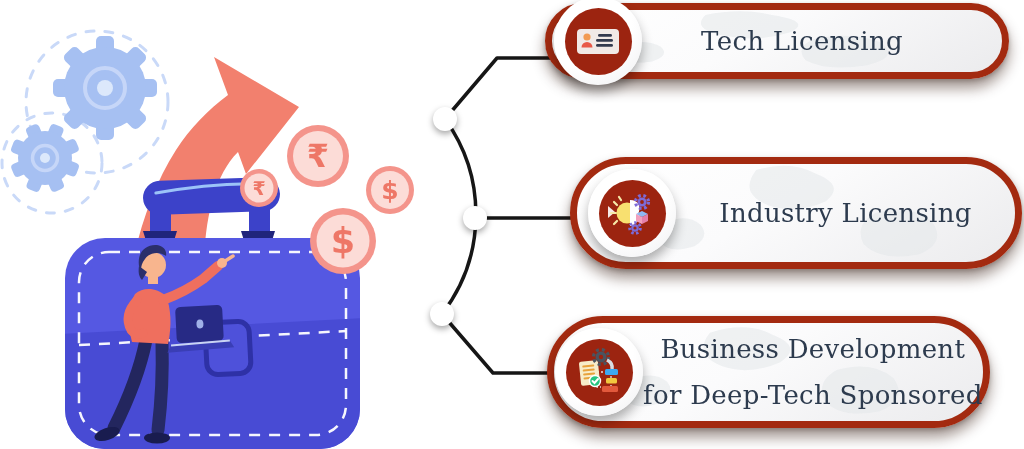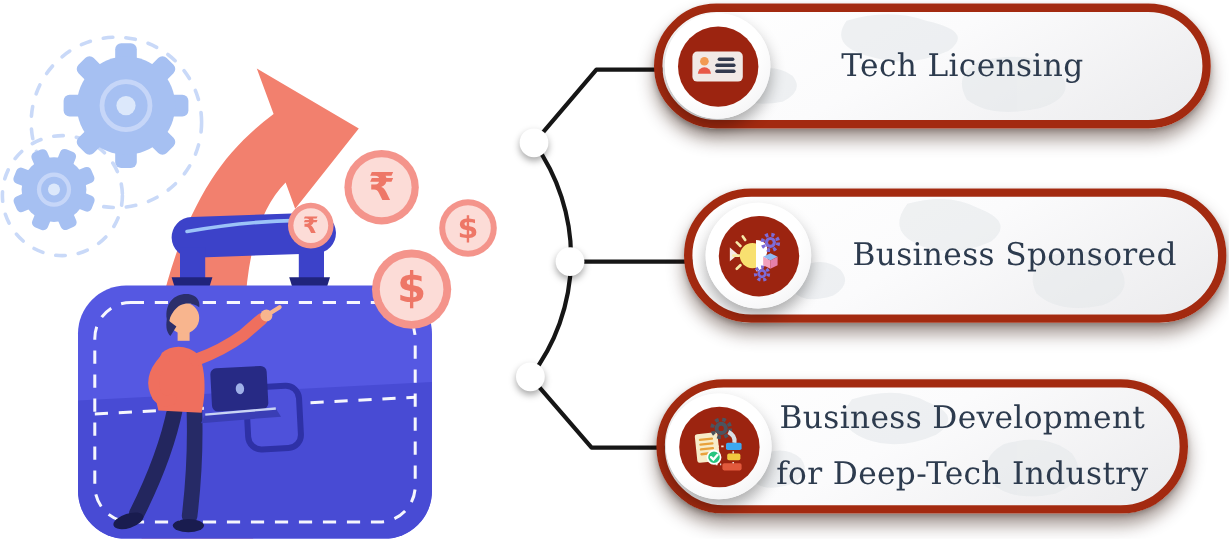--- a/index.html
+++ b/index.html
@@ -12,21 +12,21 @@
   .node { filter:drop-shadow(0 3px 3px rgba(0,0,0,.35)); }
 
   .card { position:absolute; z-index:2; display:flex; align-items:center;
           border:7px solid #a32a10; border-radius:62px;
           background:linear-gradient(150deg,#ffffff 0%,#fbfbfc 45%,#ebebed 100%);
           box-shadow:0 9px 14px rgba(45,15,5,.45), 0 2px 4px rgba(0,0,0,.2);
           overflow:visible; }
   .card-map { position:absolute; inset:0; border-radius:52px; overflow:hidden; z-index:0; }
   .card-map svg { width:100%; height:100%; opacity:.55; }
 
-  #card-1 { left:545px; top:3px;   width:464px; height:104px; }
+  #card-1 { left:545px; top:3px;   width:464px; height:76px; }
   #card-2 { left:570px; top:157px; width:452px; height:112px; }
   #card-3 { left:547px; top:316px; width:443px; height:112px; }
 
   .icon-ring { position:relative; z-index:2; flex:0 0 auto; width:88px; height:88px; border-radius:50%;
                background:radial-gradient(circle at 35% 28%, #ffffff 55%, #eeeef0 100%);
                box-shadow:0 7px 12px rgba(0,0,0,.32);
                display:flex; align-items:center; justify-content:center; }
   #card-1 .icon-ring { margin-left:2px; }
   #card-2 .icon-ring { margin-left:11px; }
   #card-3 .icon-ring { margin-left:1px; }
@@ -212,21 +212,21 @@
           <path d="M40,25 v7 l-6,3 v-7 z" fill="#e57fa8"></path>
           <g transform="translate(27,39)">
             <circle r="5.4" fill="none" stroke="#7d6bd8" stroke-width="2.8" stroke-dasharray="2.4 2.4"></circle>
             <circle r="3.8" fill="#7d6bd8"></circle>
               <circle r="1.6" fill="#9c2410"></circle>
           </g>
         </svg>
       </div>
     </div>
     <div class="card-text">
-      <span>Business Sponsored</span><br>
+      <span>Industry Licensing</span><br>
     </div>
   </div>
 
   <div class="card" id="card-3">
     <div class="card-map">
       <svg viewBox="0 0 440 100" preserveAspectRatio="none" fill="#e3e7ea">
         <path d="M160,10 q38,-12 64,2 q32,12 8,28 q-32,14 -60,4 q-30,-12 -12,-34 Z"></path>
         <path d="M290,48 q36,-10 58,8 q16,22 -14,34 q-38,8 -56,-10 q-10,-20 12,-32 Z"></path>
         <path d="M80,58 q22,-10 36,2 q10,12 -8,22 q-24,8 -34,-4 q-6,-12 6,-20 Z"></path>
       </svg>
@@ -251,17 +251,17 @@
           <rect x="30" y="21" width="13" height="6" rx="1.5" fill="#3da8f0"></rect>
           <rect x="31" y="30" width="11" height="5.5" rx="1.5" fill="#f2c83e"></rect>
           <rect x="27" y="38" width="16" height="6" rx="1.5" fill="#e2593c"></rect>
           <circle cx="20" cy="33" r="5.5" fill="#27c57f" stroke="#ffffff" stroke-width="1.4"></circle>
           <path d="M17.5,33 l2,2 l3.5,-4" stroke="#ffffff" stroke-width="2" fill="none" stroke-linecap="round"></path>
         </svg>
       </div>
     </div>
     <div class="card-text">
       <span>Business Development</span><br>
-      <span>for Deep-Tech Industry</span>
+      <span>for Deep-Tech Sponsored</span>
     </div>
   </div>
 
 </div>
 
 </body></html>

